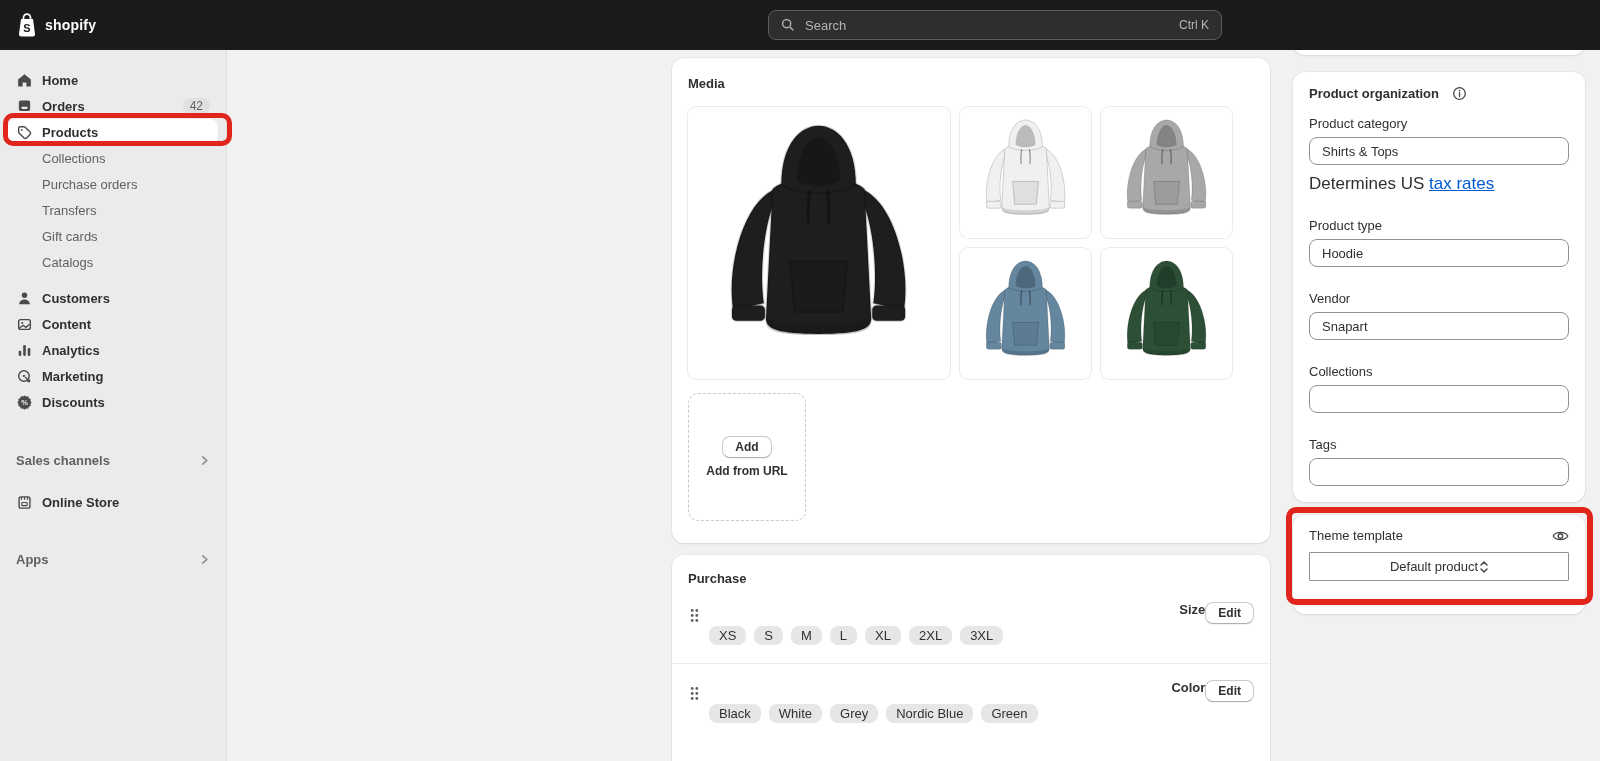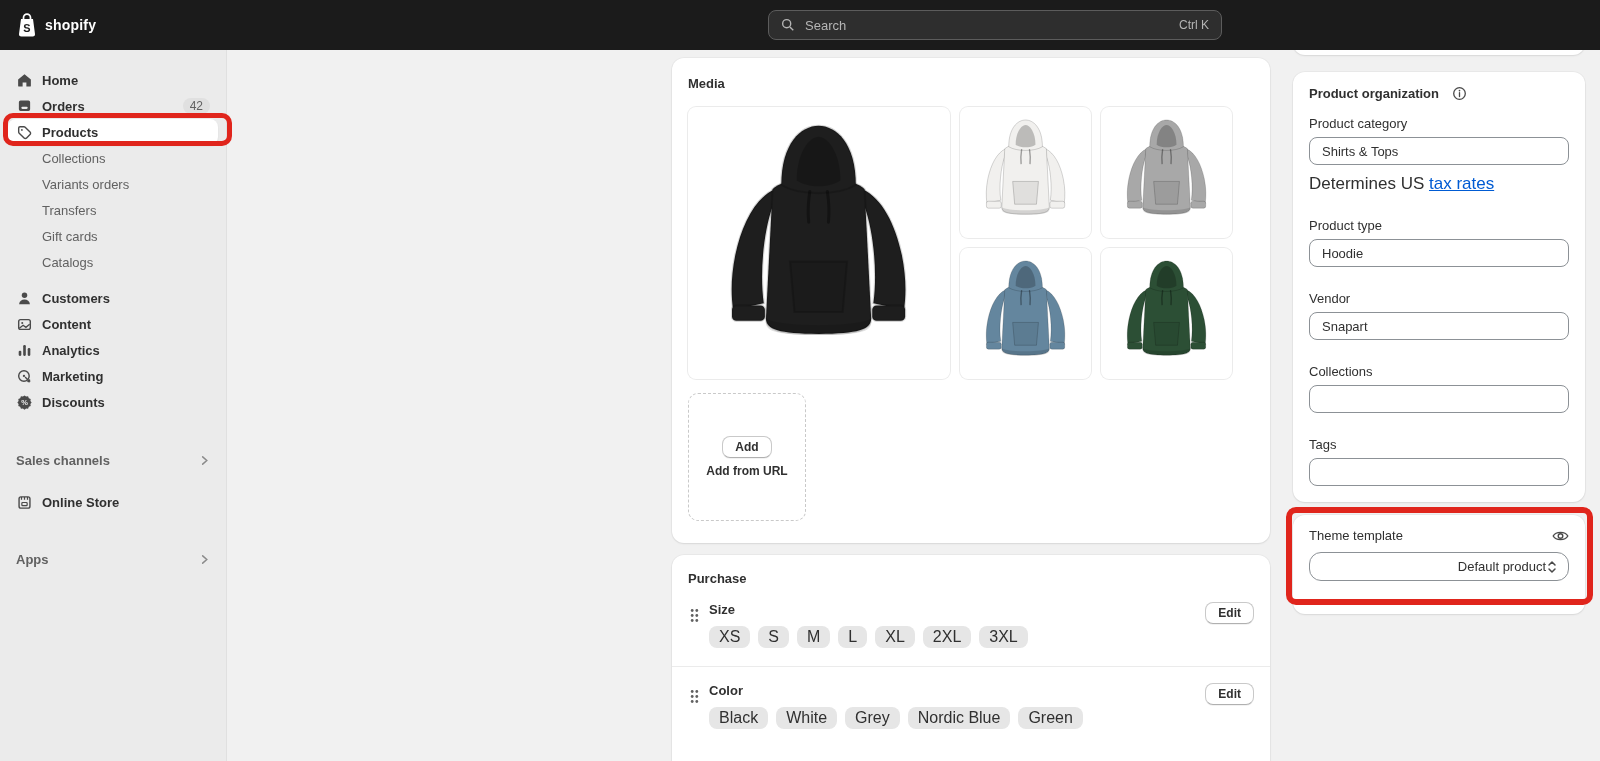--- a/index.html
+++ b/index.html
@@ -64,45 +64,45 @@
     display:flex;flex-direction:column;align-items:center;justify-content:center;gap:6px;}
   .btn{background:#fff;border:1px solid #c9c9c9;border-bottom-color:#b0b0b0;border-radius:8px;
     font-size:12px;font-weight:600;color:#303030;padding:3px 12px;cursor:pointer;
     box-shadow:0 1px 0 rgba(0,0,0,.05);font-family:inherit;}
   .add-url{font-size:12px;font-weight:600;color:#303030;cursor:pointer;}
 
   
   .variants-card{margin-top:12px;padding:16px;height:240px;overflow:hidden;}
   .vrow{display:flex;margin-top:16px;}
   .handle{margin:6px 10px 0 2px;color:#8a8a8a;cursor:grab;display:flex;}
-  .vrow-body{flex:1;}
+  .vrow-body{flex:1;text-align:right;}
   .vlabel{font-size:13px;font-weight:700;}
   .chips{display:flex;gap:8px;margin-top:9px;flex-wrap:wrap;}
-  .chip{background:#e6e6e6;border-radius:8px;padding:2px 10px;font-size:16px;color:#303030;}
+  .chip{background:#e6e6e6;border-radius:8px;padding:2px 10px;font-size:13px;color:#303030;}
   .edit-btn{align-self:flex-start;margin-left:auto;}
   .vdivider{border-top:1px solid #ebebeb;margin:18px -16px 0 -16px;}
 
   
   .partial-card{margin-top:39px;height:16px;border-radius:0 0 12px 12px;}
   .org-card{margin-top:17px;padding:14px 16px 16px 16px;}
   .org-title{display:flex;align-items:flex-start;gap:13px;}
   .org-title .icn{color:#4a4a4a;}
   .flabel{font-size:13px;color:#303030;margin-top:15px;}
   .fin{display:block;width:100%;height:28px;margin-top:6px;border:1px solid #8c9196;
     border-radius:8px;padding:0 12px;font-size:13px;color:#303030;font-family:inherit;
     background:#fff;outline:none;}
   .helper{font-size:17px;color:#303030;margin-top:9px;}
   .helper a{color:#005bd3;}
   .mt-lg{margin-top:24px;}
   .theme-card{margin-top:13px;padding:13px 16px 16px 16px;height:99px;}
   .theme-head{display:flex;align-items:center;justify-content:space-between;}
   .theme-label{font-size:13px;color:#303030;}
   .eye{color:#4a4a4a;cursor:pointer;display:flex;}
-  .select{margin-top:9px;height:29px;border:1px solid #8c9196;border-radius:12px;background:#fff;
-    display:flex;align-items:center;justify-content:flex-end;padding:0 10px 0 12px;
+  .select{margin-top:9px;height:29px;border:1px solid #8c9196;border-radius:1px;background:#fff;
+    display:flex;align-items:center;justify-content:center;padding:0 10px 0 12px;
     font-size:13px;color:#303030;cursor:pointer;}
   .select .icn{color:#4a4a4a;}
 </style>
 </head>
 <body>
 
 <svg width="0" height="0" style="position:absolute">
   <defs>
     <symbol id="sym-hoodie" viewBox="0 0 100 115">
       <g fill="currentColor" stroke="rgba(0,0,0,0.16)" stroke-width="1">
@@ -172,21 +172,21 @@
         <path d="M1.8 3.2 A1.4 1.4 0 0 1 3.2 1.8 H7.4 A1.9 1.9 0 0 1 8.7 2.35 L13.9 7.55 A1.9 1.9 0 0 1 13.9 10.25 L10.25 13.9 A1.9 1.9 0 0 1 7.55 13.9 L2.35 8.7 A1.9 1.9 0 0 1 1.8 7.4 Z"></path>
         <circle cx="5.2" cy="5.2" r="1" fill="currentColor" stroke="none"></circle>
       </svg>
     </span>
     <span>Products</span>
   </div>
   <div class="nav-row sub">
     <span>Collections</span>
   </div>
   <div class="nav-row sub">
-    <span>Variants orders</span>
+    <span>Purchase orders</span>
   </div>
   <div class="nav-row sub">
     <span>Transfers</span>
   </div>
   <div class="nav-row sub">
     <span>Gift cards</span>
   </div>
   <div class="nav-row sub">
     <span>Catalogs</span>
   </div>

